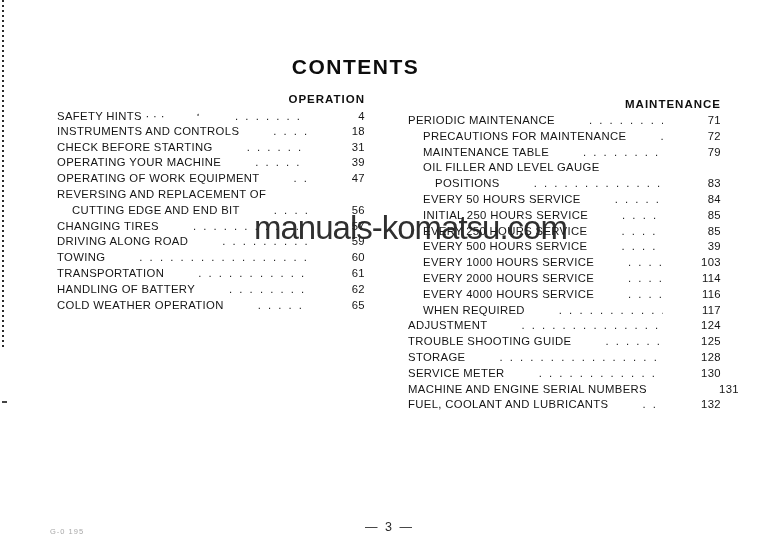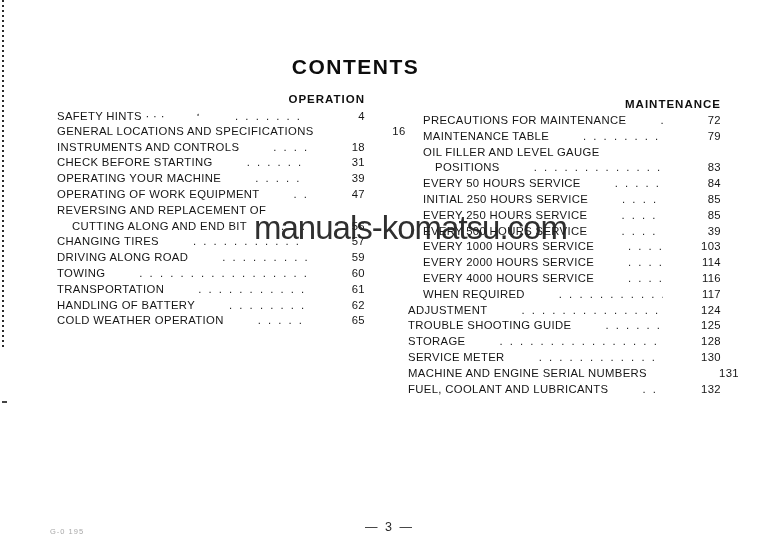--- a/index.html
+++ b/index.html
@@ -81,25 +81,20 @@
           <span class="t">SAFETY HINTS · · ·</span>
           <svg class="warn-icon" style="display: inline-block;" viewBox="0 0 14 12" xmlns="http://www.w3.org/2000/svg">
     <path d="M7 0 L14 12 L0 12 Z" fill="#111"></path>
     <rect x="6.2" y="4" width="1.7" height="4.2" fill="#fff"></rect>
     <rect x="6.2" y="9.2" width="1.7" height="1.5" fill="#fff"></rect>
   </svg>
           <span class="dots"></span>
           <span class="pg">4</span>
         </div>
         <div class="row">
-          <span class="t">GENERAL LOCATIONS AND SPECIFICATIONS</span>
-          <span class="dots"></span>
-          <span class="pg">16</span>
-        </div>
-        <div class="row">
           <span class="t">INSTRUMENTS AND CONTROLS</span>
           <span class="dots"></span>
           <span class="pg">18</span>
         </div>
         <div class="row">
           <span class="t">CHECK BEFORE STARTING</span>
           <span class="dots"></span>
           <span class="pg">31</span>
         </div>
         <div class="row">
@@ -111,21 +106,21 @@
           <span class="t">OPERATING OF WORK EQUIPMENT</span>
           <span class="dots"></span>
           <span class="pg">47</span>
         </div>
         <div class="row nopage">
           <span class="t">REVERSING AND REPLACEMENT OF</span>
           <span class="dots"></span>
           <span class="pg"></span>
         </div>
         <div class="row ind1">
-          <span class="t">CUTTING ALONG AND END BIT</span>
+          <span class="t">CUTTING EDGE AND END BIT</span>
           <span class="dots"></span>
           <span class="pg">56</span>
         </div>
         <div class="row">
           <span class="t">CHANGING TIRES</span>
           <span class="dots"></span>
           <span class="pg">57</span>
         </div>
         <div class="row">
           <span class="t">DRIVING ALONG ROAD</span>
@@ -151,20 +146,25 @@
           <span class="t">COLD WEATHER OPERATION</span>
           <span class="dots"></span>
           <span class="pg">65</span>
         </div>
       </div>
   </div>
 
   <div class="toc-col col-right">
     <div class="col-header">MAINTENANCE</div>
     <div class="rows">
+        <div class="row">
+          <span class="t">PERIODIC MAINTENANCE</span>
+          <span class="dots"></span>
+          <span class="pg">71</span>
+        </div>
         <div class="row ind1">
           <span class="t">PRECAUTIONS FOR MAINTENANCE</span>
           <span class="dots"></span>
           <span class="pg">72</span>
         </div>
         <div class="row ind1">
           <span class="t">MAINTENANCE TABLE</span>
           <span class="dots"></span>
           <span class="pg">79</span>
         </div>

